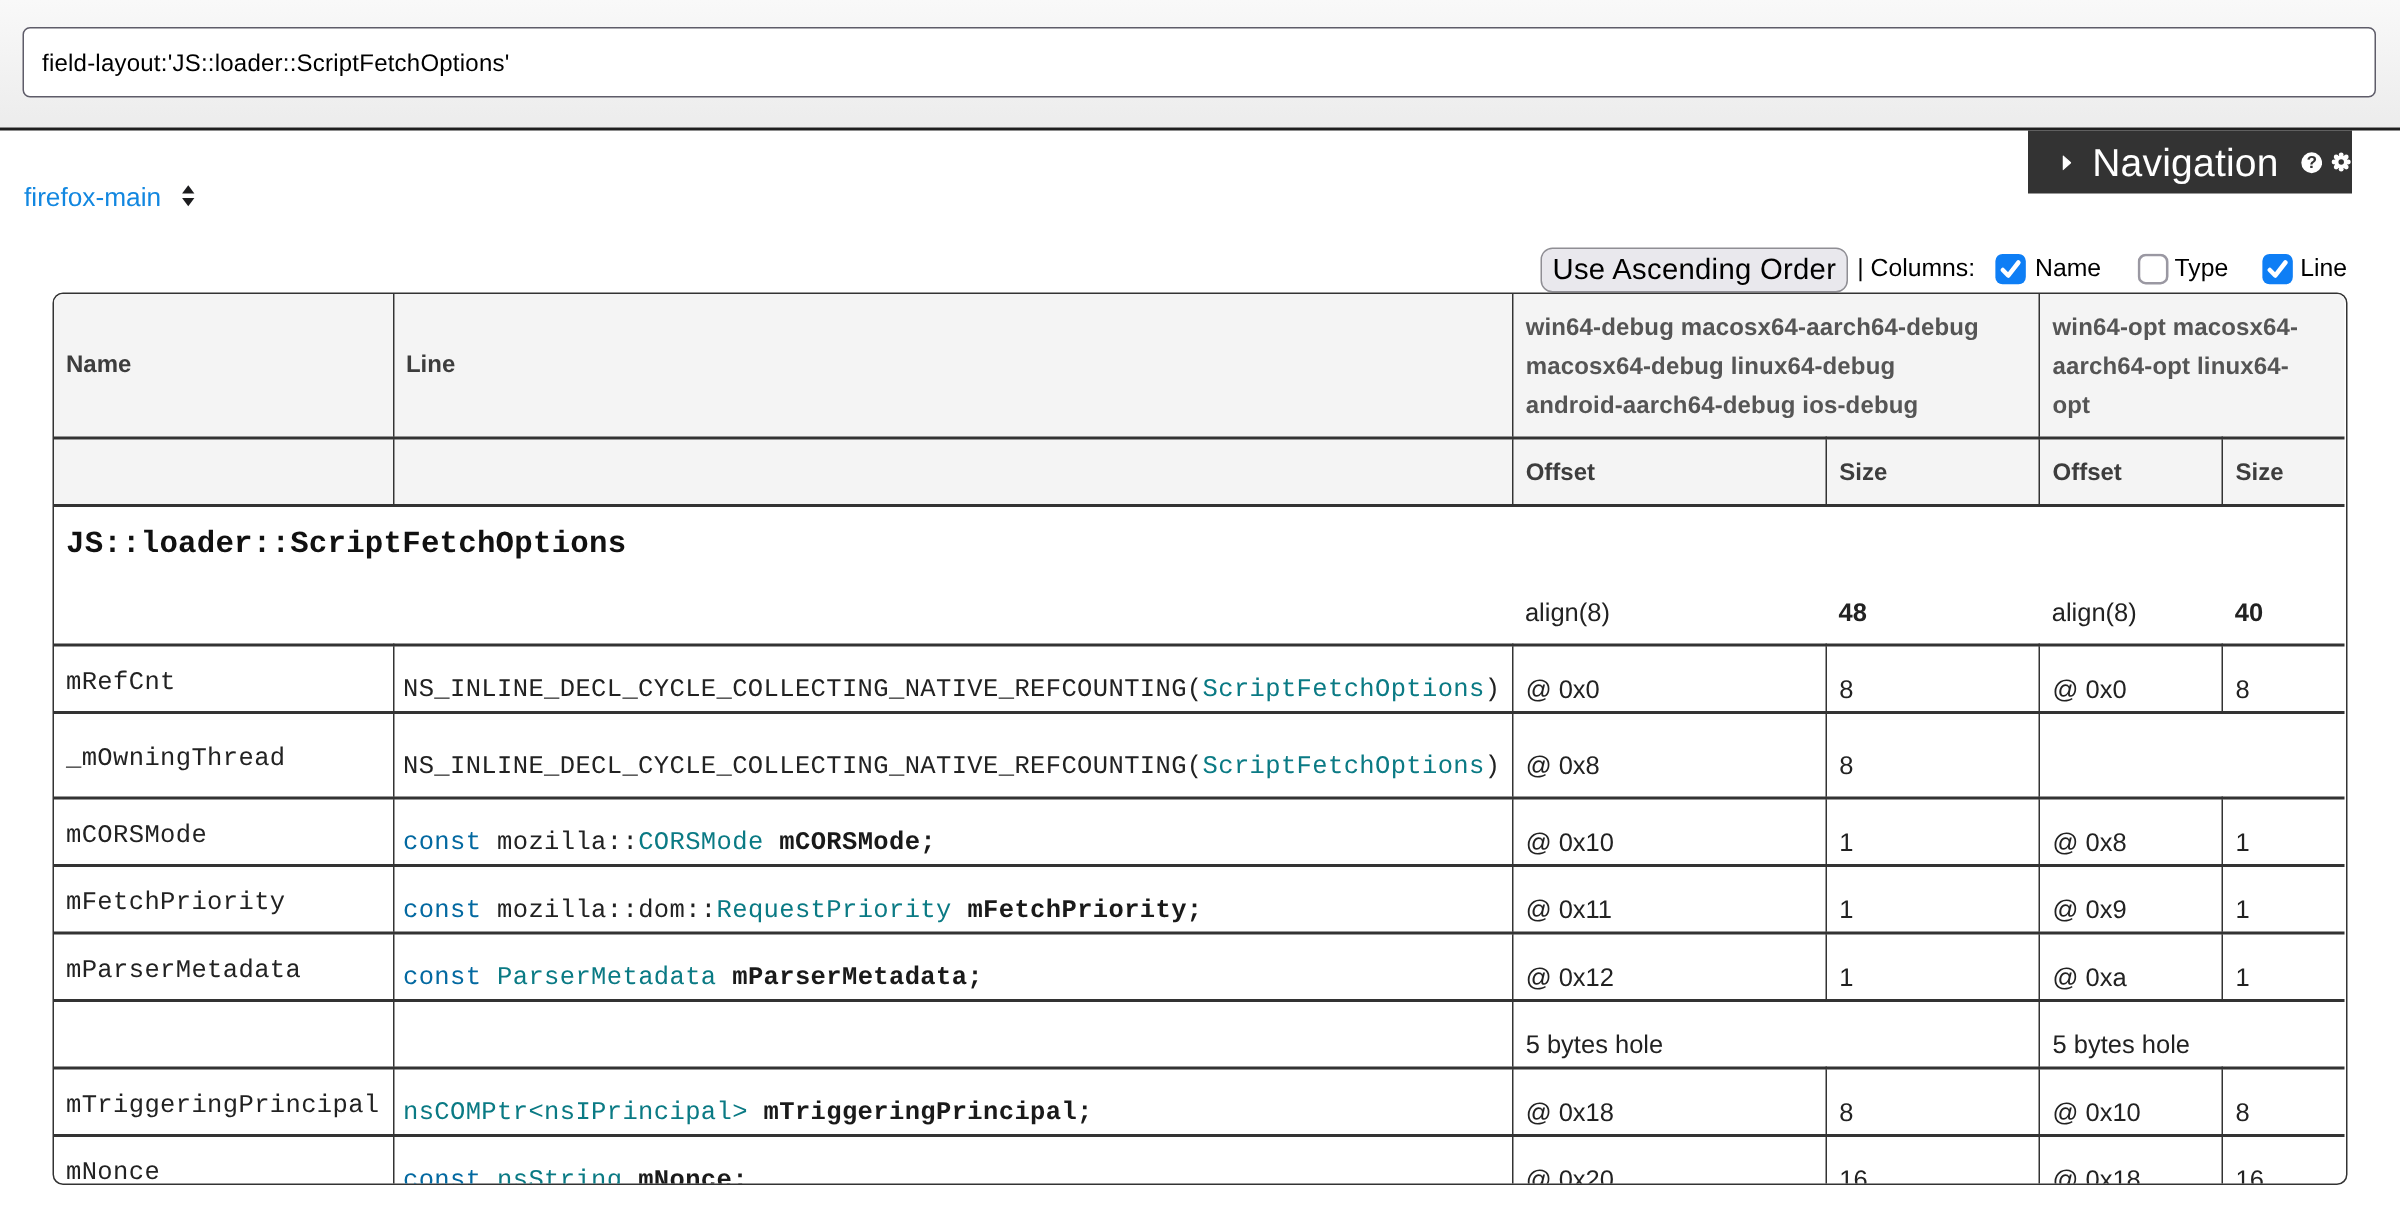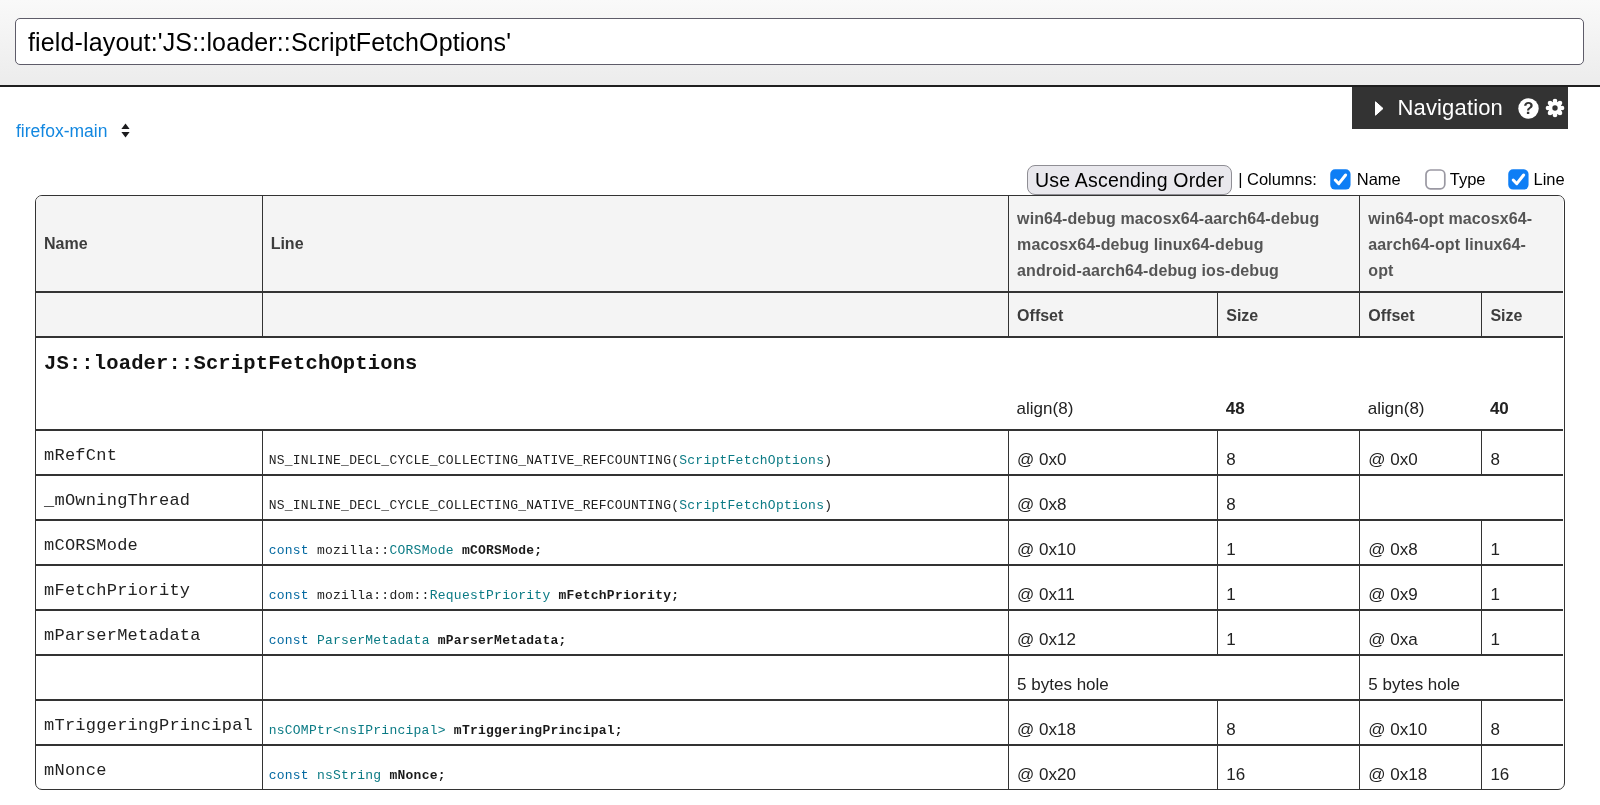--- a/index.html
+++ b/index.html
@@ -11,31 +11,31 @@
 
 
 #hdr {
   position:absolute; left:0; top:0; width:1600px; height:87px;
   background:linear-gradient(#f9f9f9, #ececec);
   border-bottom:2px solid #1f1f1f;
 }
 #searchbox {
   position:absolute; left:15px; top:18px; width:1569px; height:47px;
   background:#fff; border:1.5px solid #5e5c69; border-radius:5px;
-  font-size:25px; letter-spacing:0.15px; color:#000; display:flex; align-items:center;
+  font-size:16px; letter-spacing:0.15px; color:#000; display:flex; align-items:center;
   padding-left:12px; padding-top:2px;
 }
 
 
 #nav {
   position:absolute; left:1352px; top:87px; width:216px; height:42px;
   background:#333; color:#fff; display:flex; align-items:center;
 }
 #nav .tri { margin-left:23px; }
-#nav .lbl { font-size:22px; margin-left:14px; letter-spacing:0.15px; }
+#nav .lbl { font-size:26px; margin-left:14px; letter-spacing:0.15px; }
 #nav .q { margin-left:15px; }
 #nav .gear { margin-left:6px; }
 
 
 #tree {
   position:absolute; left:16px; top:121px; font-size:17.5px; color:#1287e0;
   display:flex; align-items:center;
 }
 #tree svg { margin-left:14px; }
 
@@ -63,21 +63,21 @@
 td, th { padding:0 0 0 8px; overflow:hidden; white-space:nowrap; }
 th { text-align:left; }
 .vb { border-right:1px solid #333; }       
 tr.hb { border-bottom:2px solid #333; }    
 thead th { background:#f4f4f4; color:#3d3d3d; font-size:16px; }
   thead tr:nth-child(2) th { padding-top:2px; }
 .grp { color:#555; font-weight:bold; line-height:26px; padding-top:2px; letter-spacing:0.1px; }
 .cname { font-family:"Liberation Mono", monospace; font-weight:bold; font-size:20.5px; letter-spacing:0.15px; vertical-align:top; padding-top:14px; color:#111; }
 .alignc { vertical-align:bottom; padding-bottom:10px; font-size:17px; color:#222; }
 td.nm { font-family:"Liberation Mono", monospace; font-size:17px; color:#222; padding-top:5px; letter-spacing:0.25px;margin-left:12px; }
-td.ln { font-family:"Liberation Mono", monospace; font-size:13px; color:#222; padding-top:15px; padding-left:6px; letter-spacing:0.25px; }
+td.ln { font-family:"Liberation Mono", monospace; font-size:17px; color:#222; padding-top:15px; padding-left:6px; letter-spacing:0.25px; }
 td.os { font-size:17px; color:#222; padding-top:14px; }
 .kw { color:#0369a1; }
 .tp { color:#0a7a84; }
 .fld { font-weight:bold; color:#1a1a1a; }
 </style>
 </head>
 <body>
 
 <div id="hdr">
   <div id="searchbox">field-layout:'JS::loader::ScriptFetchOptions'</div>
@@ -169,21 +169,21 @@
     <td class="alignc"><b>40</b></td>
   </tr>
   <tr class="hb" style="height:45px;">
     <td class="vb nm">mRefCnt</td>
     <td class="vb ln">NS_INLINE_DECL_CYCLE_COLLECTING_NATIVE_REFCOUNTING(<span class="tp">ScriptFetchOptions</span>)</td>
     <td class="vb os">@ 0x0</td>
     <td class="vb os">8</td>
     <td class="vb os">@ 0x0</td>
     <td class="os">8</td>
   </tr>
-  <tr class="hb" style="height:45px;">
+  <tr class="hb" style="height:57px;">
     <td class="vb nm">_mOwningThread</td>
     <td class="vb ln">NS_INLINE_DECL_CYCLE_COLLECTING_NATIVE_REFCOUNTING(<span class="tp">ScriptFetchOptions</span>)</td>
     <td class="vb os">@ 0x8</td>
     <td class="vb os">8</td>
     <td class="os" colspan="2"></td>
   </tr>
   <tr class="hb" style="height:45px;">
     <td class="vb nm">mCORSMode</td>
     <td class="vb ln"><span class="kw">const</span> mozilla::<span class="tp">CORSMode</span> <span class="fld">mCORSMode;</span></td>
     <td class="vb os">@ 0x10</td>

